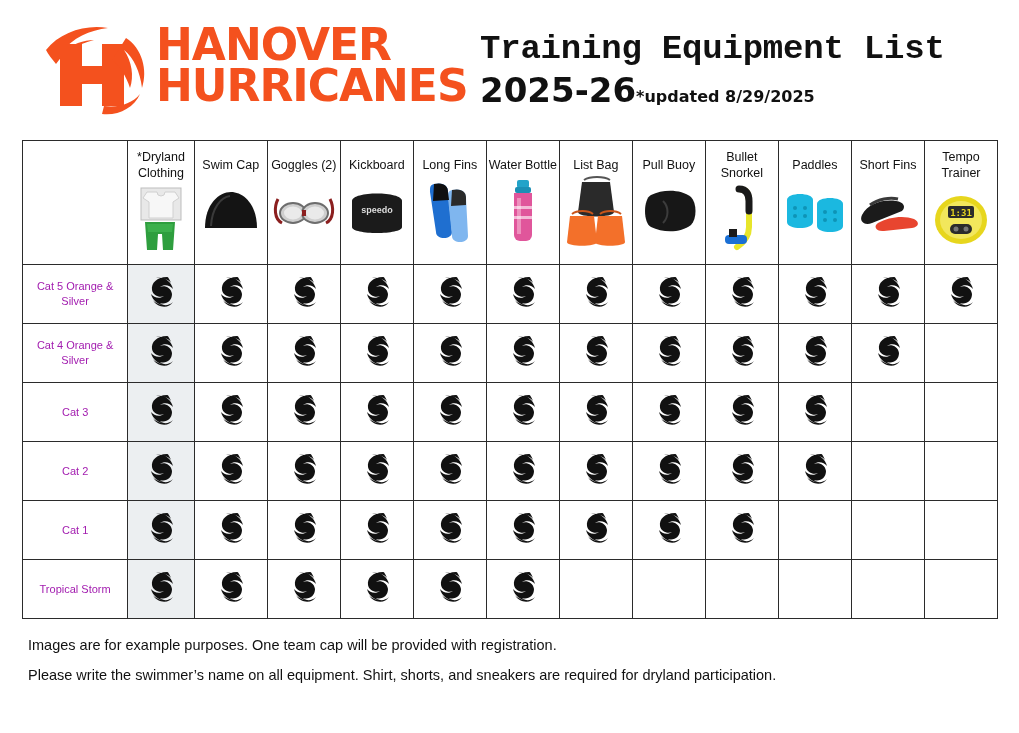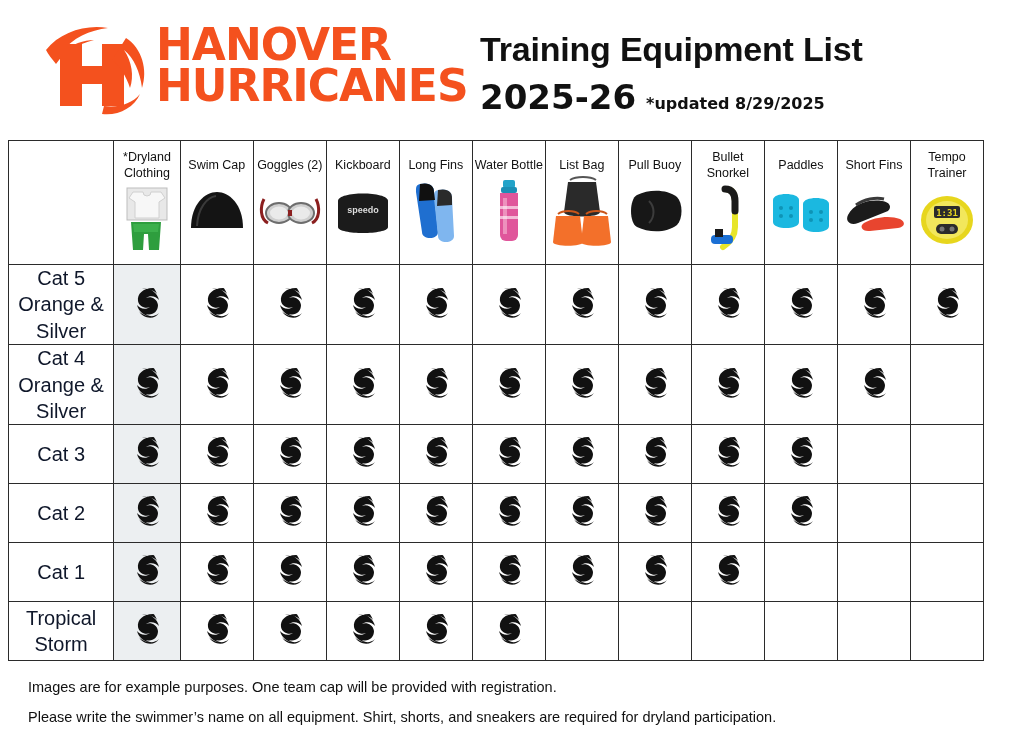--- a/index.html
+++ b/index.html
@@ -50,50 +50,49 @@
     color: #F4511E;
     letter-spacing: -1px;
   }
   .logo-words .l1 { font-size: 44px; }
   .logo-words .l2 { font-size: 44px; }
 
   .title-block {
     padding-top: 16px;
   }
   .title-line1 {
-    font-family: Liberation Sans, sans-serif;
+    font-family: Liberation Mono, monospace;
     font-weight: bold;
     font-size: 34px;
     color: #111;
     letter-spacing: -0.2px;
   }
   .title-line2 {
-    margin-top: 8px;
+    margin-top: 2px;
     display: flex;
     align-items: baseline;
-    gap: 10px;
   }
   .title-year {
     font-family: "DejaVu Sans", sans-serif;
     font-weight: bold;
     font-size: 34px;
     color: #111;
   }
   .title-updated {
     font-family: "DejaVu Sans", sans-serif;
     font-weight: bold;
     font-size: 16px;
     color: #111;
   }
 
   
   table.equip {
     border-collapse: collapse;
     table-layout: fixed;
-    margin-left: 8px;
+    margin-left: 22px;
     margin-top: 22px;
     width: 976px;
   }
   table.equip td, table.equip th {
     border: 1px solid #2b2b2b;
     padding: 0;
     vertical-align: middle;
     text-align: center;
   }
   col.rowlabel { width: 98px; }
@@ -123,23 +122,23 @@
     text-align: right;
   }
   .thumb svg { display: block; }
 
   tbody td {
     height: 58px;
   }
   td.rowlabel {
     text-align: left;
     padding-left: 10px;
-    font-size: 20px;
+    font-size: 11px;
     line-height: 1.32;
-    color: #0f172a;
+    color: #a21caf;
   }
   td.dryland-cell {
     background: #eceff1;
   }
   .hurricane {
     display: inline-block;
     line-height: 0;
   }
   .hurricane svg { display: block; }
 

